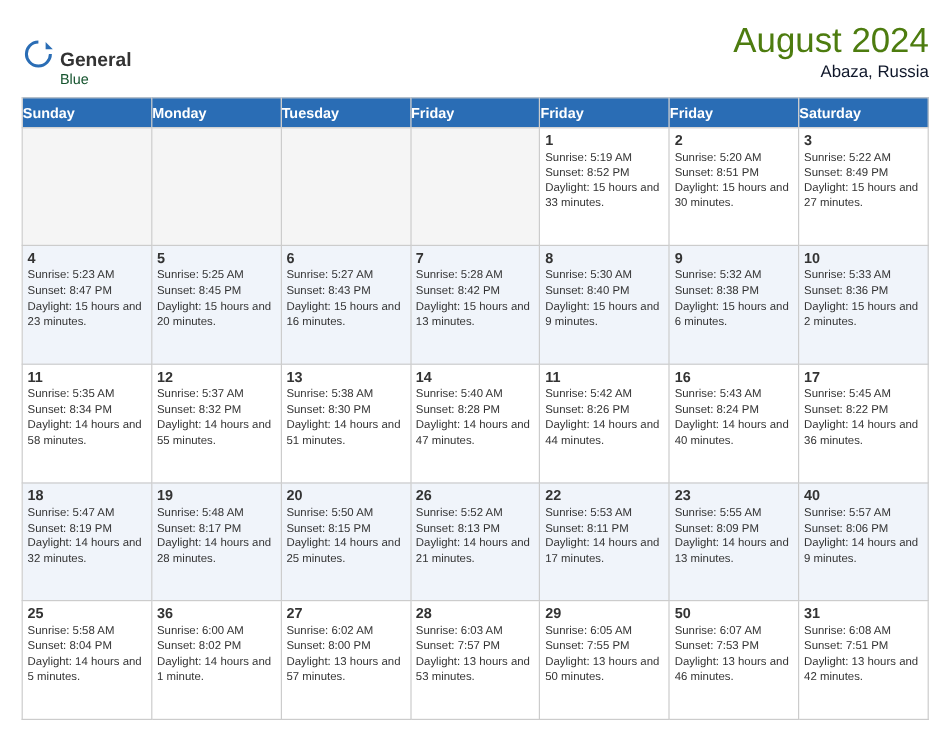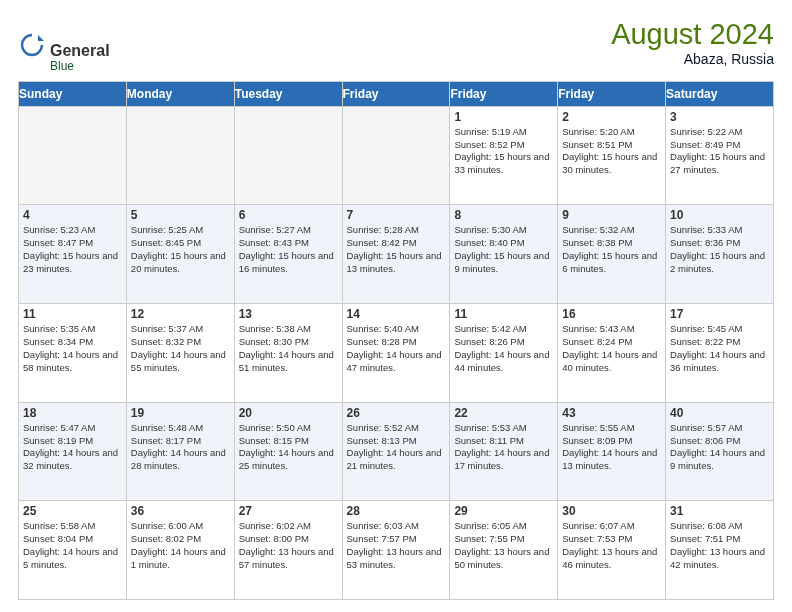--- a/index.html
+++ b/index.html
@@ -233,21 +233,21 @@
           </td>
           <td>
             <span class="day-num">26</span>
             <div class="day-info">Sunrise: 5:52 AM<br>Sunset: 8:13 PM<br>Daylight: 14 hours and 21 minutes.</div>
           </td>
           <td>
             <span class="day-num">22</span>
             <div class="day-info">Sunrise: 5:53 AM<br>Sunset: 8:11 PM<br>Daylight: 14 hours and 17 minutes.</div>
           </td>
           <td>
-            <span class="day-num">43</span>
+            <span class="day-num">23</span>
             <div class="day-info">Sunrise: 5:55 AM<br>Sunset: 8:09 PM<br>Daylight: 14 hours and 13 minutes.</div>
           </td>
           <td>
             <span class="day-num">40</span>
             <div class="day-info">Sunrise: 5:57 AM<br>Sunset: 8:06 PM<br>Daylight: 14 hours and 9 minutes.</div>
           </td>
         </tr>
         <tr>
           <td>
             <span class="day-num">25</span>
@@ -263,21 +263,21 @@
           </td>
           <td>
             <span class="day-num">28</span>
             <div class="day-info">Sunrise: 6:03 AM<br>Sunset: 7:57 PM<br>Daylight: 13 hours and 53 minutes.</div>
           </td>
           <td>
             <span class="day-num">29</span>
             <div class="day-info">Sunrise: 6:05 AM<br>Sunset: 7:55 PM<br>Daylight: 13 hours and 50 minutes.</div>
           </td>
           <td>
-            <span class="day-num">30</span>
+            <span class="day-num">50</span>
             <div class="day-info">Sunrise: 6:07 AM<br>Sunset: 7:53 PM<br>Daylight: 13 hours and 46 minutes.</div>
           </td>
           <td>
             <span class="day-num">31</span>
             <div class="day-info">Sunrise: 6:08 AM<br>Sunset: 7:51 PM<br>Daylight: 13 hours and 42 minutes.</div>
           </td>
         </tr>
       </tbody>
   </table>
 </div>

